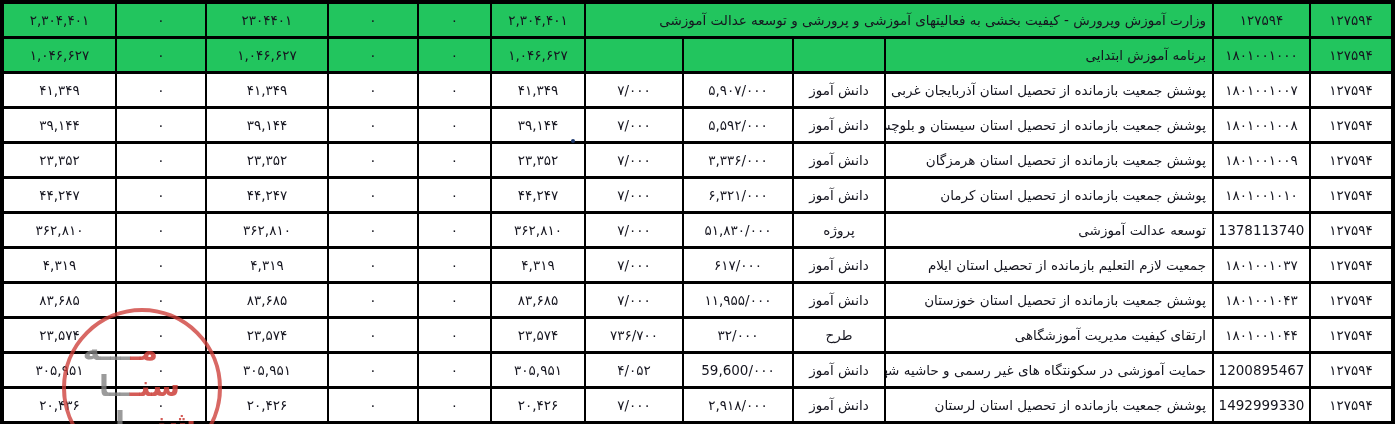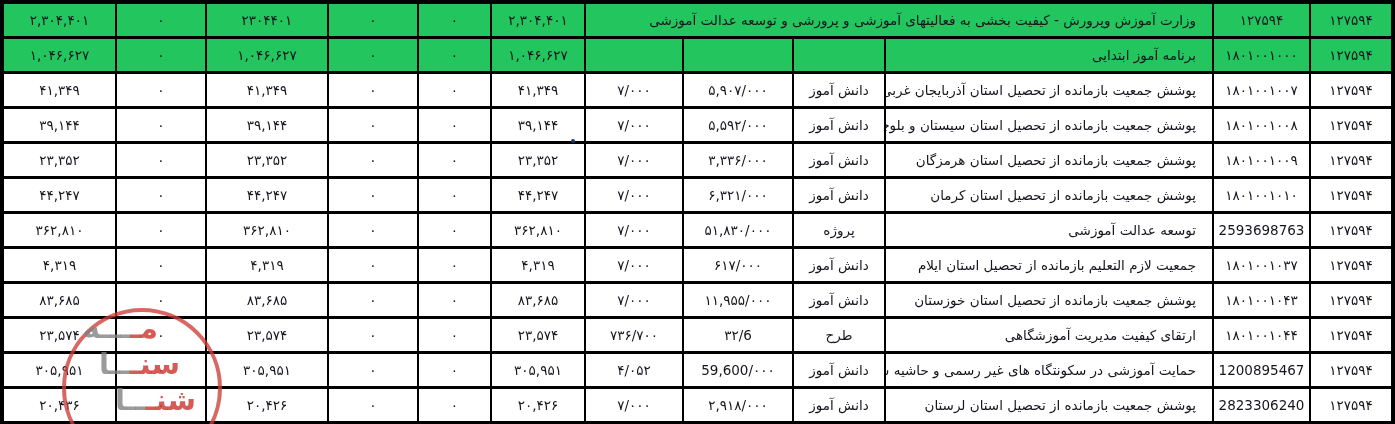--- a/index.html
+++ b/index.html
@@ -13,28 +13,28 @@
     border:4px solid #000;border-bottom:7px solid #000;
     background:#fff;
   }
   td{
     border:2px solid #000;border-top:3px solid #000;border-bottom:3px solid #000;
     height:32px;padding:0 2px;vertical-align:middle;
     font-size:13.5px;color:#15151f;text-align:center;
     white-space:nowrap;overflow:hidden;
   }
   tr.hdr td{background:#22c55e;}
-  td.t-right{text-align:right;padding-right:16px;}
+  td.t-right{text-align:right;padding-right:6px;}
   
   .stamp{position:absolute;left:20px;top:300px;width:210px;height:124px;pointer-events:none;}
   .stamp-circle{
     position:absolute;left:42px;top:8px;width:152px;height:152px;border-radius:50%;
     border:4px solid rgba(205,62,56,.78);
   }
-  .stamp-line{position:absolute;font-weight:bold;font-size:29px;line-height:1;white-space:nowrap;}
+  .stamp-line{position:absolute;font-weight:bold;font-size:29px;line-height:1;white-space:nowrap;margin-top:22px;}
   .stamp-line .sr{color:rgba(205,62,56,.85);}
   .stamp-line .sg{color:rgba(130,130,130,.8);}
   .l1{top:14px;right:72px;}
   .l2{top:50px;right:50px;}
   .l3{top:86px;right:34px;}
   .ink-dot{position:absolute;left:571px;top:139px;width:4px;height:4px;border-radius:50%;}
 </style>
 </head>
 <body>
 
@@ -61,21 +61,21 @@
       <td>۲,۳۰۴,۴۰۱</td>
       <td>۰</td>
       <td>۰</td>
       <td>۲۳۰۴۴۰۱</td>
       <td>۰</td>
       <td>۲,۳۰۴,۴۰۱</td>
     </tr>
     <tr class="hdr">
       <td>۱۲۷۵۹۴</td>
       <td>۱۸۰۱۰۰۱۰۰۰</td>
-      <td class="t-right">برنامه آموز ابتدایی</td>
+      <td class="t-right">برنامه آموزش ابتدایی</td>
       <td></td>
       <td></td>
       <td></td>
       <td>۱,۰۴۶,۶۲۷</td>
       <td>۰</td>
       <td>۰</td>
       <td>۱,۰۴۶,۶۲۷</td>
       <td>۰</td>
       <td>۱,۰۴۶,۶۲۷</td>
     </tr>
@@ -130,21 +130,21 @@
         <td>۷/۰۰۰</td>
         <td>۴۴,۲۴۷</td>
         <td>۰</td>
         <td>۰</td>
         <td>۴۴,۲۴۷</td>
         <td>۰</td>
         <td>۴۴,۲۴۷</td>
       </tr>
       <tr>
         <td>۱۲۷۵۹۴</td>
-        <td>2593698763</td>
+        <td>1378113740</td>
         <td class="t-right">توسعه عدالت آموزشی</td>
         <td>پروژه</td>
         <td>۵۱,۸۳۰/۰۰۰</td>
         <td>۷/۰۰۰</td>
         <td>۳۶۲,۸۱۰</td>
         <td>۰</td>
         <td>۰</td>
         <td>۳۶۲,۸۱۰</td>
         <td>۰</td>
         <td>۳۶۲,۸۱۰</td>
@@ -175,21 +175,21 @@
         <td>۰</td>
         <td>۸۳,۶۸۵</td>
         <td>۰</td>
         <td>۸۳,۶۸۵</td>
       </tr>
       <tr>
         <td>۱۲۷۵۹۴</td>
         <td>۱۸۰۱۰۰۱۰۴۴</td>
         <td class="t-right">ارتقای کیفیت مدیریت آموزشگاهی</td>
         <td>طرح</td>
-        <td>۳۲/6</td>
+        <td>۳۲/۰۰۰</td>
         <td>۷۳۶/۷۰۰</td>
         <td>۲۳,۵۷۴</td>
         <td>۰</td>
         <td>۰</td>
         <td>۲۳,۵۷۴</td>
         <td>۰</td>
         <td>۲۳,۵۷۴</td>
       </tr>
       <tr>
         <td>۱۲۷۵۹۴</td>
@@ -200,21 +200,21 @@
         <td>۴/۰۵۲</td>
         <td>۳۰۵,۹۵۱</td>
         <td>۰</td>
         <td>۰</td>
         <td>۳۰۵,۹۵۱</td>
         <td>۰</td>
         <td>۳۰۵,۹۵۱</td>
       </tr>
       <tr>
         <td>۱۲۷۵۹۴</td>
-        <td>2823306240</td>
+        <td>1492999330</td>
         <td class="t-right">پوشش جمعیت بازمانده از تحصیل استان لرستان</td>
         <td>دانش آموز</td>
         <td>۲,۹۱۸/۰۰۰</td>
         <td>۷/۰۰۰</td>
         <td>۲۰,۴۲۶</td>
         <td>۰</td>
         <td>۰</td>
         <td>۲۰,۴۲۶</td>
         <td>۰</td>
         <td>۲۰,۴۳۶</td>

